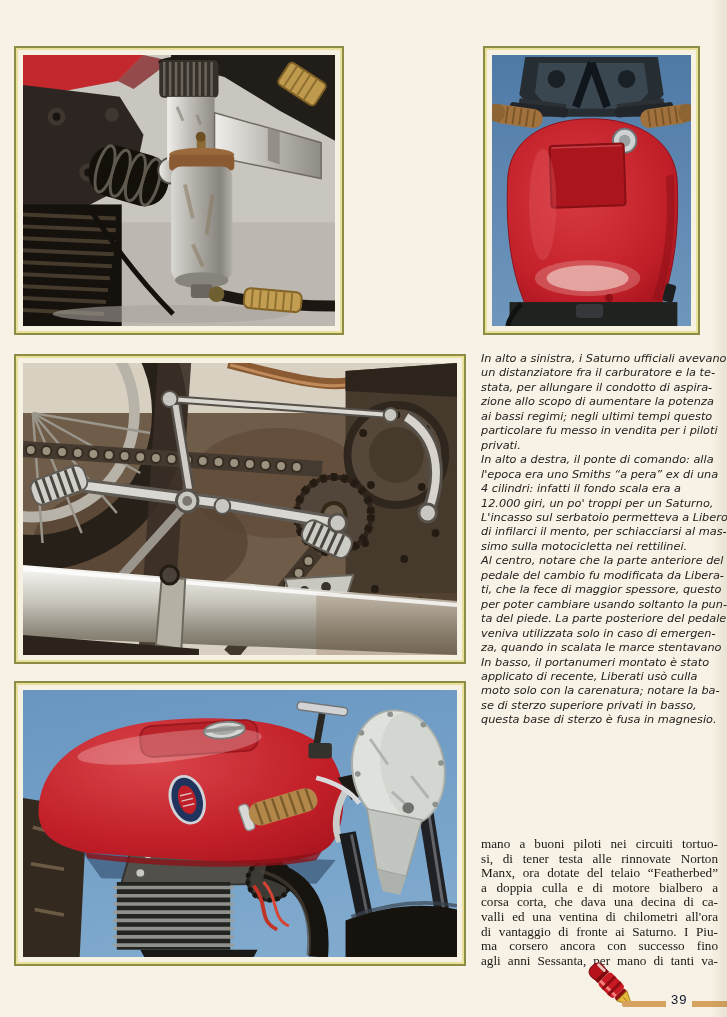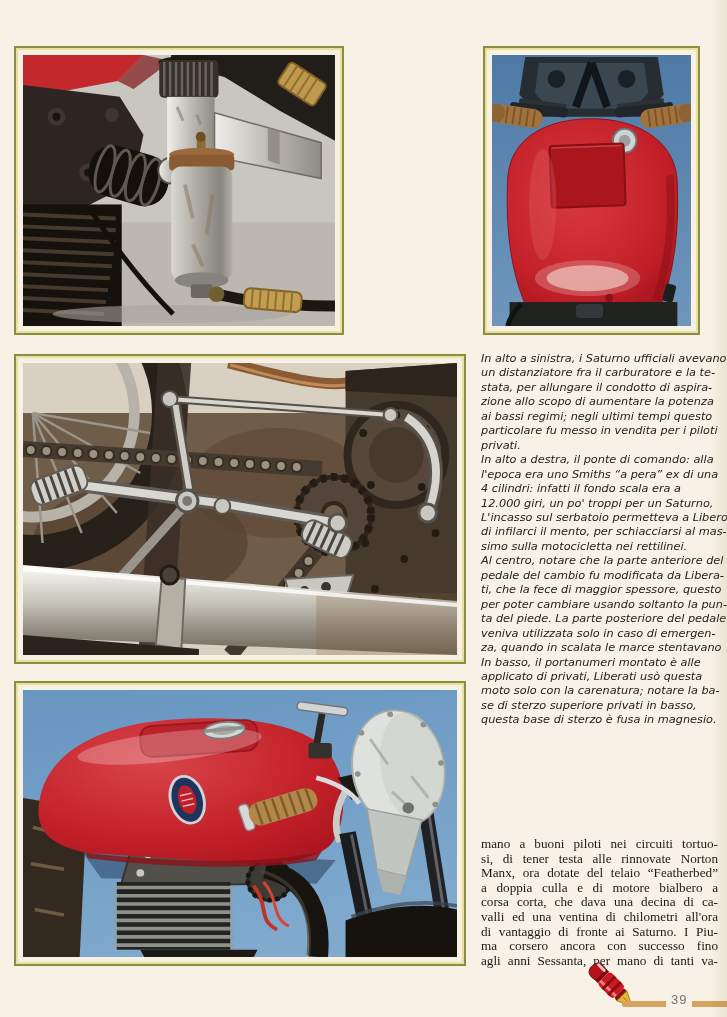--- a/index.html
+++ b/index.html
@@ -20,21 +20,21 @@
   .caption-col .tline{white-space:nowrap;}
 
   .body-col{position:absolute;left:481px;top:837px;width:237px;
         font-family:"Liberation Serif","DejaVu Serif",serif;
         font-size:13.2px;line-height:14.6px;color:#1b1916;}
   .body-col .tline{text-align:justify;text-align-last:justify;}
 
   .footer-rule{position:absolute;left:622px;top:1001px;width:105px;height:6px;
         background:#d5a35f;border-radius:2px 0 0 2px;}
   .page-number{position:absolute;left:666px;top:992px;background:#f7f2e5;padding:0 5px;
-        font-family:"Liberation Sans",sans-serif;font-size:13px;letter-spacing:1px;color:#737373;}
+        font-family:"Liberation Sans",sans-serif;font-size:13px;letter-spacing:1px;color:#0f172a;}
   .pen{position:absolute;left:580px;top:954px;width:64px;height:64px;}
 </style>
 </head>
 <body>
 
 <div class="page">
 
   <div class="frame" style="left:14px;top:46px;width:330px;height:289px;">
     <div class="frame-inner">
       <svg class="photo" viewBox="0 0 316 272" preserveAspectRatio="none">
@@ -425,22 +425,22 @@
       <div class="tline">L'incasso sul serbatoio permetteva a Libero</div>
       <div class="tline">di infilarci il mento, per schiacciarsi al mas-</div>
       <div class="tline">simo sulla motocicletta nei rettilinei.</div>
       <div class="tline">Al centro, notare che la parte anteriore del</div>
       <div class="tline">pedale del cambio fu modificata da Libera-</div>
       <div class="tline">ti, che la fece di maggior spessore, questo</div>
       <div class="tline">per poter cambiare usando soltanto la pun-</div>
       <div class="tline">ta del piede. La parte posteriore del pedale</div>
       <div class="tline">veniva utilizzata solo in caso di emergen-</div>
       <div class="tline">za, quando in scalata le marce stentavano</div>
-      <div class="tline">In basso, il portanumeri montato è alle</div>
-      <div class="tline">applicato di privati, Liberati usò questa</div>
+      <div class="tline">In basso, il portanumeri montato è stato</div>
+      <div class="tline">applicato di recente, Liberati usò culla</div>
       <div class="tline">moto solo con la carenatura; notare la ba-</div>
       <div class="tline">se di sterzo superiore privati in basso,</div>
       <div class="tline">questa base di sterzo è  fusa in magnesio.</div>
     </div>
 
   <div class="body-col">
       <div class="tline">mano a buoni piloti nei circuiti tortuo-</div>
       <div class="tline">si, di tener testa alle rinnovate Norton</div>
       <div class="tline">Manx, ora dotate del telaio “Featherbed”</div>
       <div class="tline">a doppia culla e di motore bialbero a</div>

